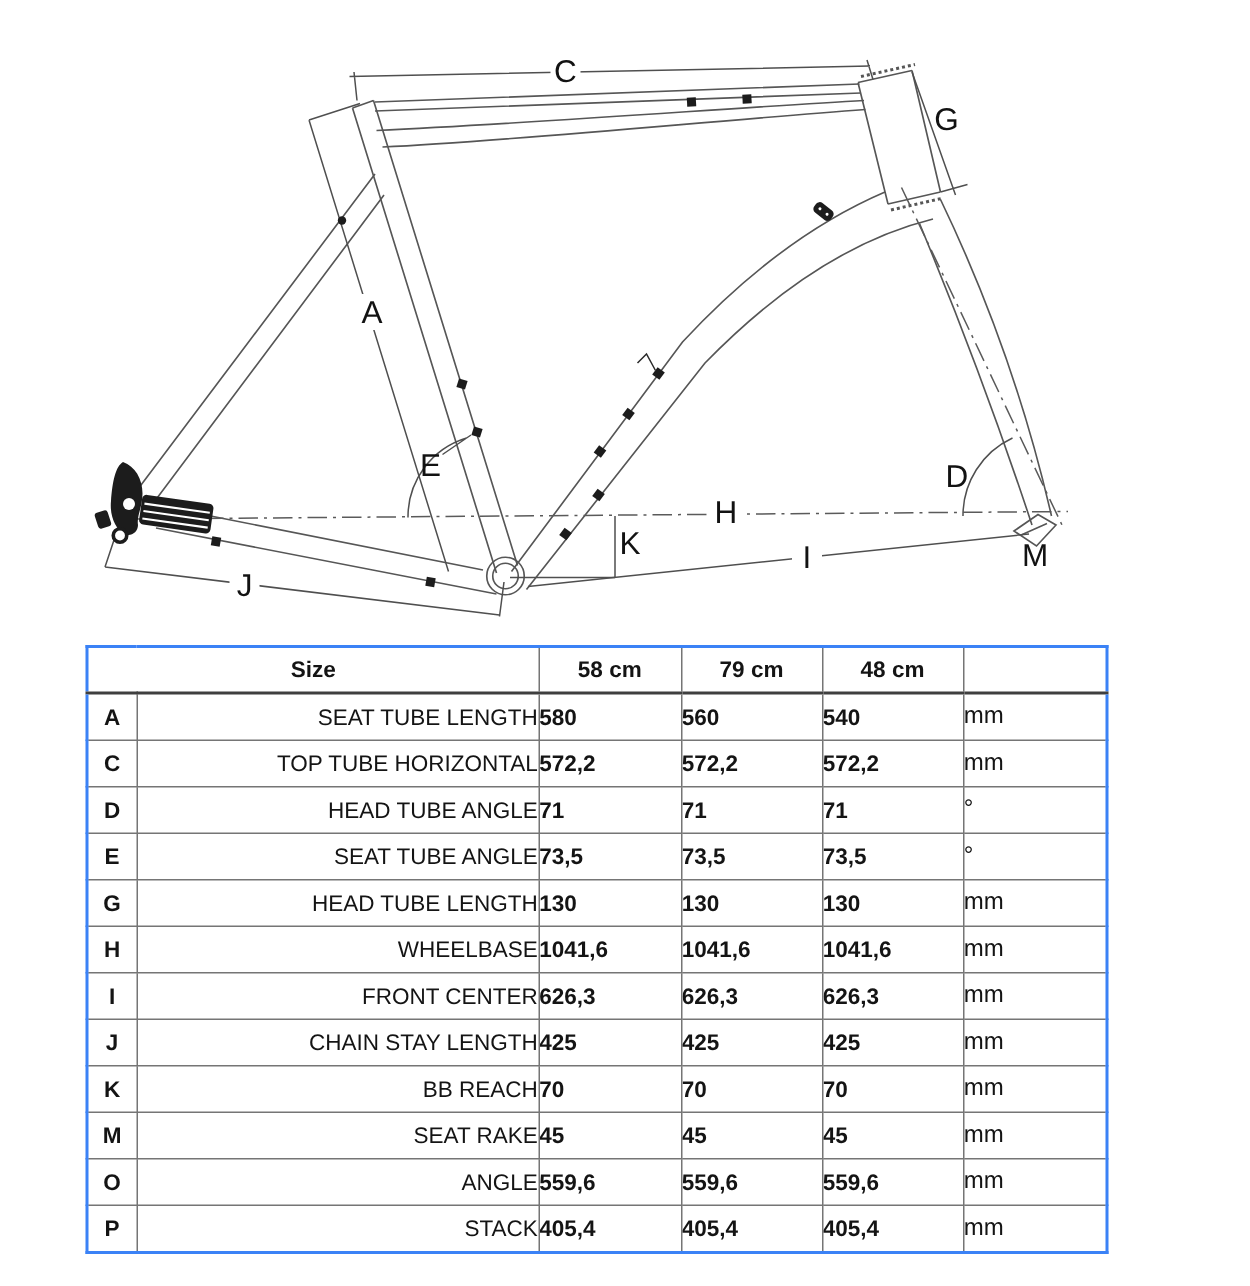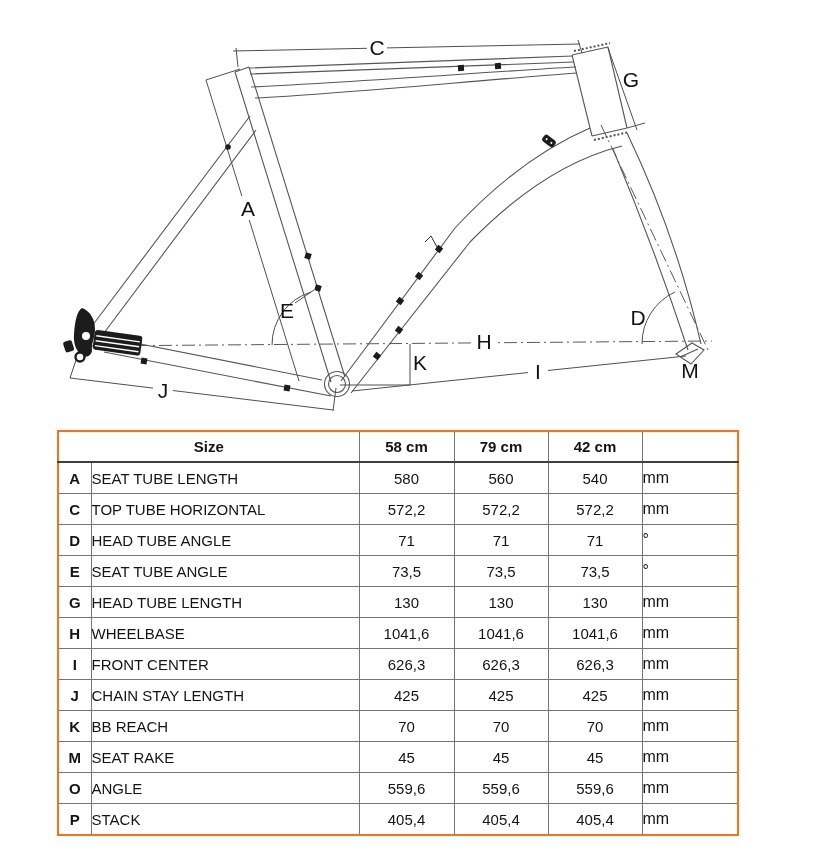--- a/index.html
+++ b/index.html
@@ -8,27 +8,27 @@
   .diagram-svg{position:absolute;left:0;top:0;}
   .diagram-svg .frame{stroke:#565656;stroke-width:1.1;fill:none;}
   .diagram-svg .dim{stroke:#4f4f4f;stroke-width:1;fill:none;}
   .diagram-svg .axis{stroke:#5a5a5a;stroke-width:1;fill:none;stroke-dasharray:13 4 2 4;}
   .diagram-svg .hatch{stroke:#565656;stroke-width:2;fill:none;stroke-dasharray:2 2;}
   .diagram-svg .dark{fill:#1c1c1c;stroke:none;}
   .diagram-svg .wire{stroke:#2a2a2a;stroke-width:1;fill:none;}
   .diagram-svg text{font-family:"Liberation Sans",sans-serif;font-size:21px;fill:#121212;}
 
   table.spec{position:absolute;left:57px;top:430px;width:680px;border-collapse:collapse;
-             table-layout:fixed;border:2px solid #f97316;color:#141414;font-size:15px;}
+             table-layout:fixed;border:2px solid #3b82f6;color:#141414;font-size:15px;}
   table.spec th, table.spec td{border:1px solid #757575;overflow:hidden;white-space:nowrap;
              padding:0;height:30px;vertical-align:middle;}
   table.spec thead th{height:29px;border-bottom:2px solid #3f3f3f;font-weight:bold;text-align:center;}
   td.c-letter{font-weight:bold;text-align:center;}
-  td.c-name{text-align:left;padding-left:10px;}
-  td.c-val{text-align:center;}
+  td.c-name{text-align:right;padding-left:10px;}
+  td.c-val{font-weight:bold;}
   td.c-unit{text-align:left;padding-left:11px;font-size:16px;}
 </style>
 </head>
 <body>
 
 <div class="stage">
 
   <svg class="diagram-svg" width="833" height="430" viewBox="0 0 833 430">
 
     <g>
@@ -124,21 +124,21 @@
         <col style="width:95px">
       <col style="width:94px">
         <col style="width:94px">
         <col style="width:96px">
     </colgroup>
     <thead>
       <tr>
         <th colspan="2">Size</th>
         <th>58 cm</th>
         <th>79 cm</th>
-        <th>42 cm</th>
+        <th>48 cm</th>
         <th></th>
       </tr>
     </thead>
     <tbody id="tbody">
         <tr>
       <td class="c-letter">A</td>
       <td class="c-name">SEAT TUBE LENGTH</td>
       <td class="c-val">580</td>
       <td class="c-val">560</td>
       <td class="c-val">540</td>

